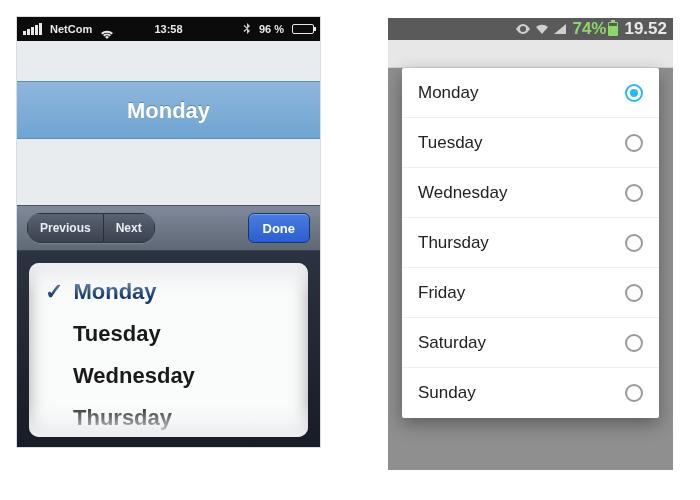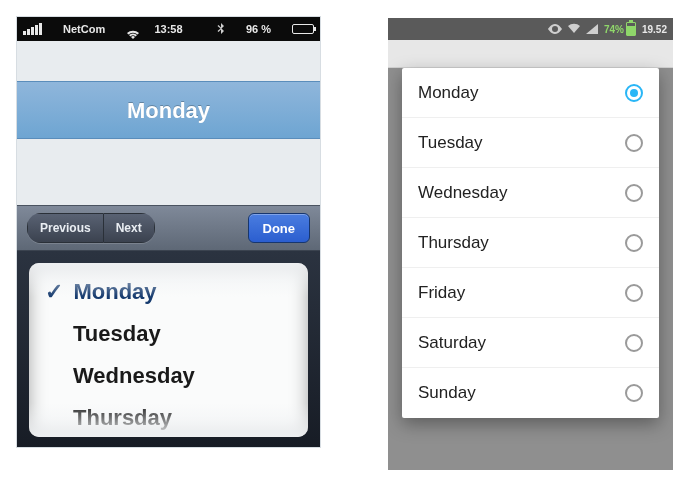--- a/index.html
+++ b/index.html
@@ -9,21 +9,21 @@
   
   .ios {
     position: absolute; left: 16px; top: 16px; width: 305px; height: 432px;
     background: #e8ecef; overflow: hidden; border: 1px solid #d7dde2;
   }
   .ios-status {
     height: 24px; background: #0b0b0b; color: #e8e8e8;
     display: flex; align-items: center; font-size: 11px; padding: 0 6px;
     justify-content: space-between; font-weight: 600;
   }
-  .ios-status .left, .ios-status .right { display: flex; align-items: center; gap: 21px; }
+  .ios-status .left, .ios-status .right { display: flex; align-items: center; gap: 8px; }
   .ios-status .clock { position:absolute; left:0; right:0; text-align:center; font-weight:700; }
   .signal-bars { display:inline-flex; align-items:flex-end; gap:1px; }
   .signal-bars span { width:3px; background:#e8e8e8; }
   .signal-bars span:nth-child(1){height:4px}.signal-bars span:nth-child(2){height:6px}
   .signal-bars span:nth-child(3){height:8px}.signal-bars span:nth-child(4){height:10px}
   .signal-bars span:nth-child(5){height:12px}
   .wifi::before { content:"\2302"; font-size:0; }
   .wifi svg, .bt svg { display:block; }
   .batt { width:22px; height:10px; border:1px solid #e8e8e8; border-radius:2px; position:relative; }
   .batt::after { content:""; position:absolute; right:-3px; top:2px; width:2px; height:4px; background:#e8e8e8; }
@@ -76,21 +76,21 @@
   }
   .drum::before { top:0; background:linear-gradient(rgba(240,242,244,.95),rgba(240,242,244,0)); }
   .drum::after  { bottom:0; background:linear-gradient(rgba(240,242,244,0),rgba(240,242,244,.95)); }
 
   
   .and {
     position:absolute; left:388px; top:18px; width:285px; height:452px;
     background:#8f8f8f; overflow:hidden;
   }
   .and-status {
-    height:22px; background:#5a5a5a; color:#e9e9e9; font-size:10px;
+    height:22px; background:#5a5a5a; color:#e9e9e9; font-size:17px;
     display:flex; align-items:center; justify-content:flex-end; gap:6px; padding:0 6px;
     position:relative;
   }
   .and-status .time { font-weight:600; }
   .and-batt {
     display:inline-flex; align-items:center; gap:2px; color:#8fd66a; font-weight:700;
   }
   .and-batt .cell {
     width:10px; height:14px; border:1px solid #8fd66a; border-radius:1px; position:relative;
   }

